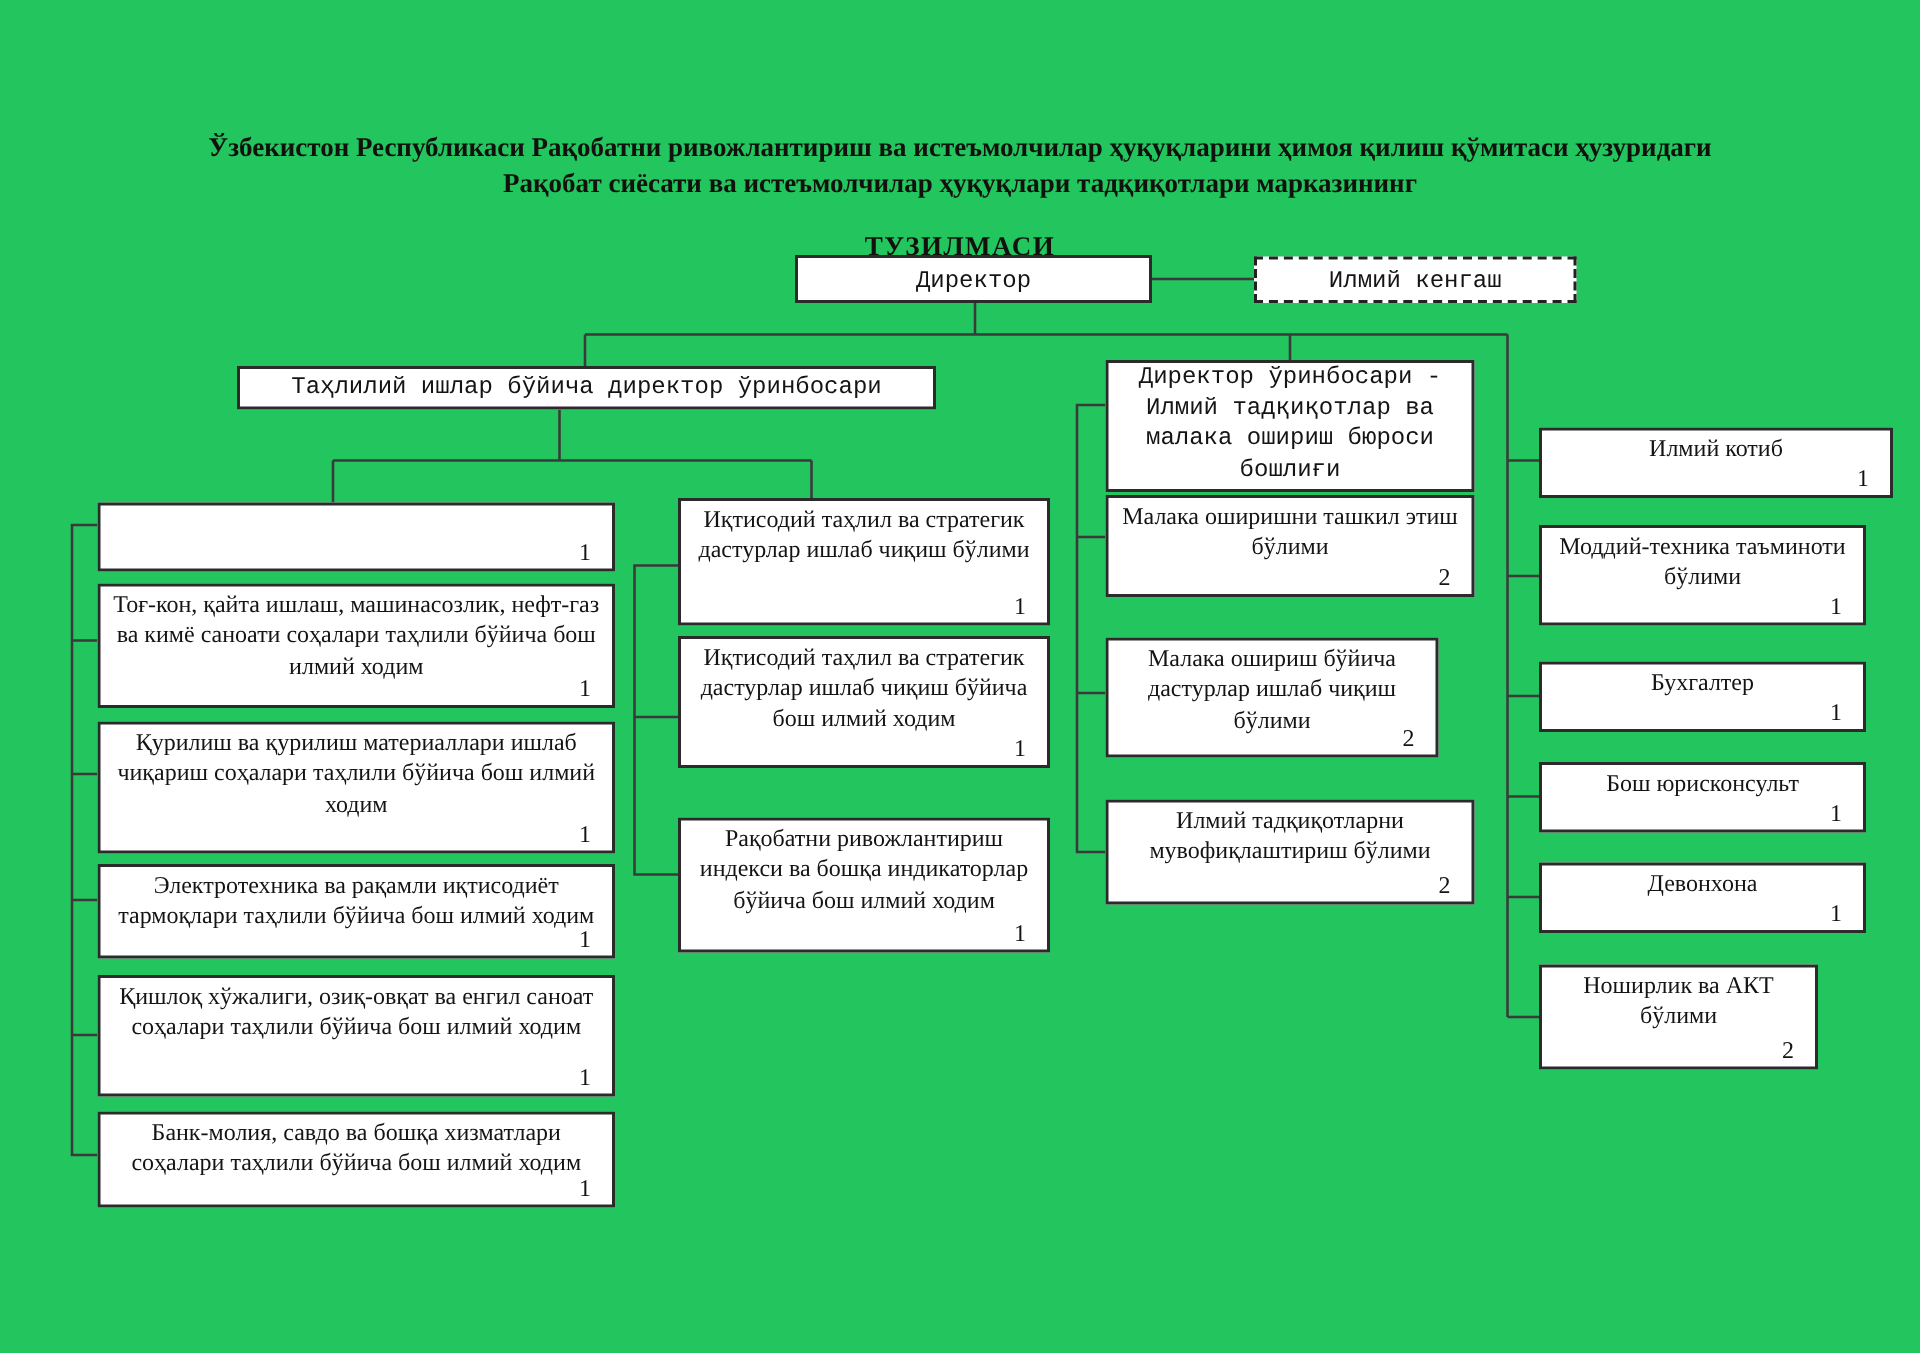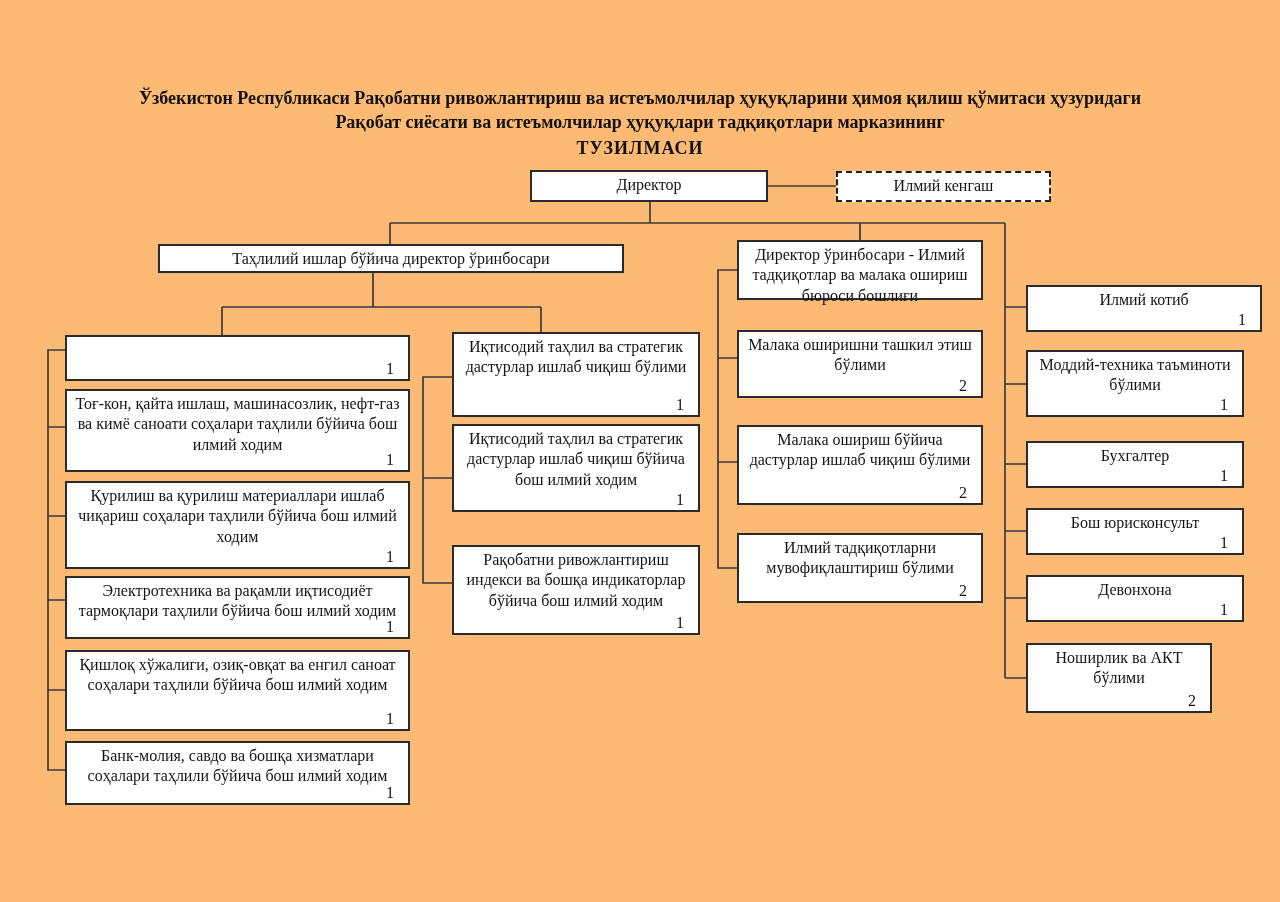--- a/index.html
+++ b/index.html
@@ -1,38 +1,38 @@
 <!DOCTYPE html>
 <html><head>
 <meta charset="utf-8">
 <style>
   html,body { margin:0; padding:0; background:#e8e8e8; }
   #canvas {
     position:relative; width:1280px; height:902px;
-    background:#fdba74; overflow:hidden;
+    background:#22c55e; overflow:hidden;
     font-family:"Liberation Serif", serif; color:#141414;
   }
   .title {
     position:absolute; top:86px; left:0; width:100%;
     text-align:center; font-weight:bold; font-size:18px;
     line-height:24px; color:#13110e;
   }
-  .title .t3 { margin-top:2px; letter-spacing:1px; }
+  .title .t3 { margin-top:18px; letter-spacing:1px; }
   .wires { position:absolute; left:0; top:0; }
   .wires path { stroke:#3a3a3a; stroke-width:1.7; fill:none; }
   .box {
     position:absolute; background:#ffffff;
     border:2px solid #2b2b2b; box-sizing:border-box;
     text-align:center; padding:3px 8px;
     font-size:16px; line-height:1.28;
   }
   .box.dashed { border:2px dashed #222222; }
   .box .lbl { display:block; }
   .box .cnt { position:absolute; right:14px; bottom:0; font-size:16px; }
-  .vcenter { display:flex; flex-direction:column; justify-content:flex-start; }
+  .vcenter { display:flex; flex-direction:column; justify-content:flex-end;font-family:Liberation Mono, monospace; }
 </style>
 </head>
 <body>
 
 <div id="canvas">
 
   <svg class="wires" width="1280" height="902" aria-hidden="true">
     <path d="M768 186 H836"></path>
     <path d="M650 202 V223"></path>
     <path d="M390 223 H1005"></path>
@@ -54,21 +54,21 @@
   <div class="box vcenter" style="left:530px;top:170px;width:238px;height:32px">
     <span class="lbl">Директор</span>
   </div>
   <div class="box vcenter" style="left:158px;top:244px;width:466px;height:29px">
     <span class="lbl">Таҳлилий ишлар бўйича директор ўринбосари</span>
   </div>
 
   <div class="box vcenter dashed" style="left:836px;top:171px;width:215px;height:31px">
     <span class="lbl">Илмий кенгаш</span>
   </div>
-  <div class="box vcenter" style="left:737px;top:240px;width:246px;height:60px">
+  <div class="box vcenter" style="left:737px;top:240px;width:246px;height:88px">
     <span class="lbl">Директор ўринбосари - Илмий тадқиқотлар ва малака ошириш бюроси бошлиғи</span>
   </div>
 
   <div class="box" style="left:65px;top:335px;width:345px;height:46px">
     <span class="cnt">1</span>
   </div>
   <div class="box" style="left:65px;top:389px;width:345px;height:83px">
     <span class="lbl">Тоғ-кон, қайта ишлаш, машинасозлик, нефт-газ ва кимё саноати соҳалари таҳлили бўйича бош илмий ходим</span>
     <span class="cnt">1</span>
   </div>
@@ -99,21 +99,21 @@
   </div>
   <div class="box" style="left:452px;top:545px;width:248px;height:90px">
     <span class="lbl">Рақобатни ривожлантириш индекси ва бошқа индикаторлар бўйича бош илмий ходим</span>
     <span class="cnt">1</span>
   </div>
 
   <div class="box" style="left:737px;top:330px;width:246px;height:68px">
     <span class="lbl">Малака оширишни ташкил этиш бўлими</span>
     <span class="cnt">2</span>
   </div>
-  <div class="box" style="left:737px;top:425px;width:246px;height:80px">
+  <div class="box" style="left:737px;top:425px;width:222px;height:80px">
     <span class="lbl">Малака ошириш бўйича дастурлар ишлаб чиқиш бўлими</span>
     <span class="cnt">2</span>
   </div>
   <div class="box" style="left:737px;top:533px;width:246px;height:70px">
     <span class="lbl">Илмий тадқиқотларни мувофиқлаштириш бўлими</span>
     <span class="cnt">2</span>
   </div>
 
   <div class="box" style="left:1026px;top:285px;width:236px;height:47px">
     <span class="lbl">Илмий котиб</span>

